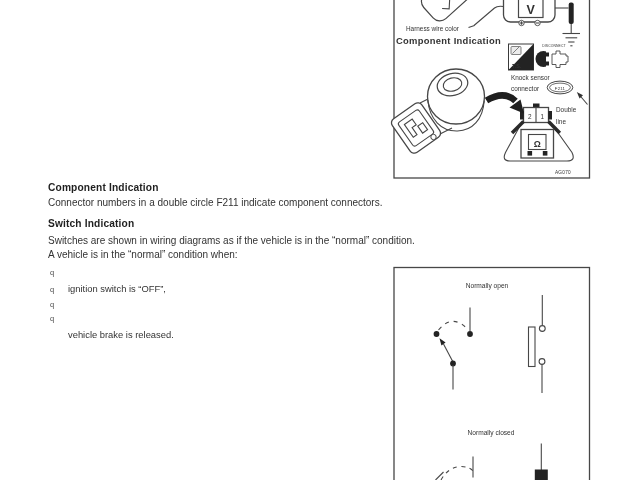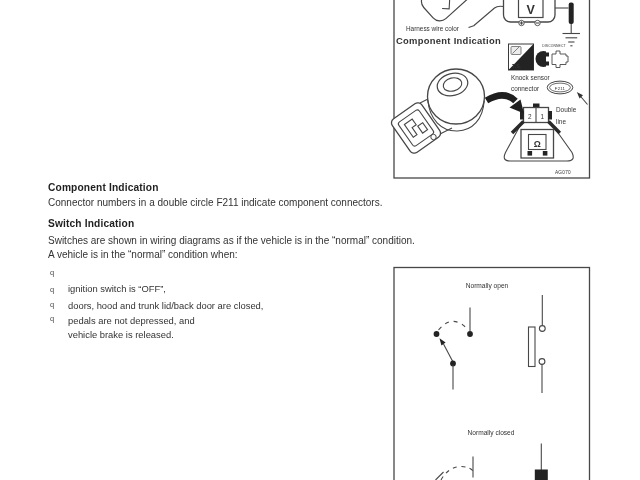--- a/index.html
+++ b/index.html
@@ -27,25 +27,23 @@
   <div class="abs h" style="top:217.5px">Switch Indication</div>
   <div class="abs b" style="top:234.5px">Switches are shown in wiring diagrams as if the vehicle is in the “normal” condition.</div>
   <div class="abs b" style="top:249px">A vehicle is in the “normal” condition when:</div>
 
   <div class="bullet-row" style="top:266.5px">
     <span class="bm">q</span>
     <span class="bt">ignition switch is “OFF”,</span>
   </div>
   <div class="bullet-row" style="top:283.5px">
     <span class="bm">q</span>
-    <span class="bt">doors, hood and trunk lid/back door are closed,</span>
   </div>
   <div class="bullet-row" style="top:298.5px">
     <span class="bm">q</span>
-    <span class="bt">pedals are not depressed, and</span>
   </div>
   <div class="bullet-row" style="top:312.5px">
     <span class="bm">q</span>
     <span class="bt">vehicle brake is released.</span>
   </div>
 
   <svg width="640" height="480" viewBox="0 0 640 480">
 
     <g>
       <rect class="sf" x="394" y="-6" width="195.5" height="184" stroke-width="1.3"></rect>

